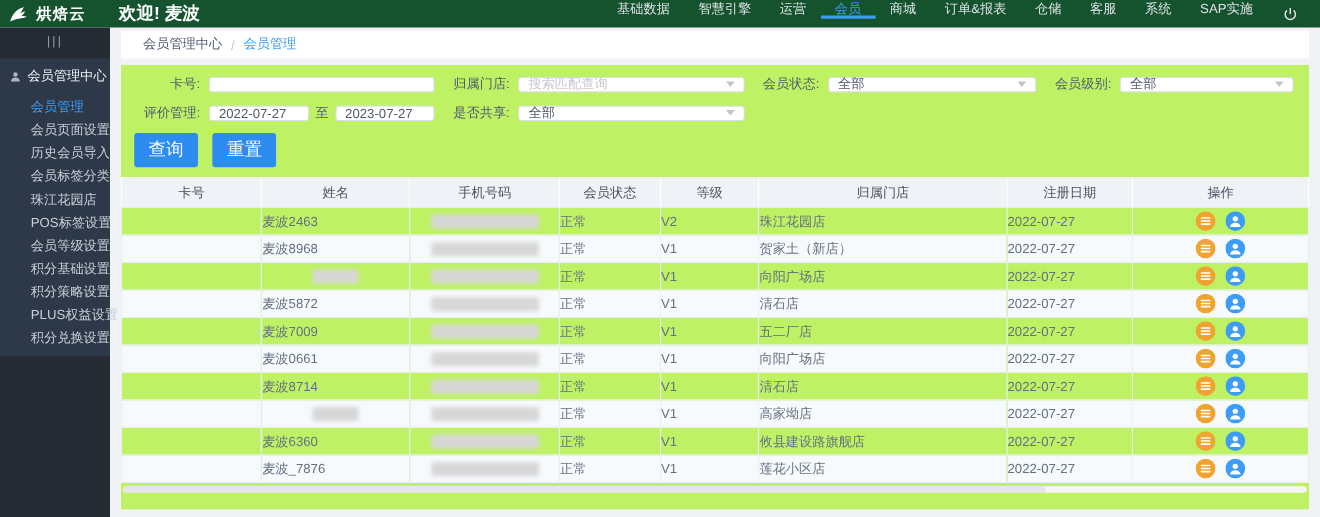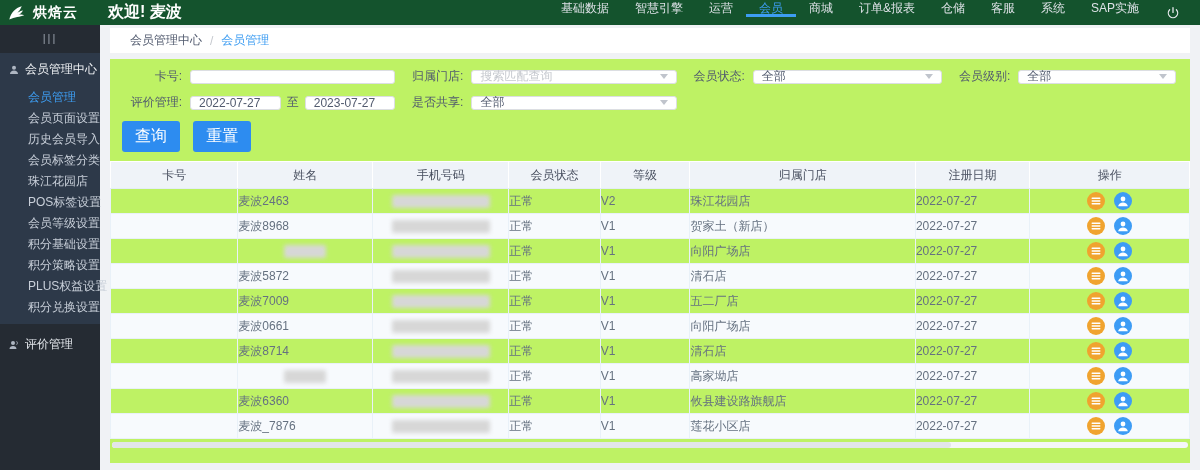--- a/index.html
+++ b/index.html
@@ -140,30 +140,20 @@
           <div class="menu-item">历史会员导入</div>
           <div class="menu-item">会员标签分类</div>
           <div class="menu-item">珠江花园店</div>
           <div class="menu-item">POS标签设置</div>
           <div class="menu-item">会员等级设置</div>
           <div class="menu-item">积分基础设置</div>
           <div class="menu-item">积分策略设置</div>
           <div class="menu-item">PLUS权益设置</div>
           <div class="menu-item">积分兑换设置</div>
         </div>
-        <div class="section-link">
-          <span class="s-icon">
-            <svg viewBox="0 0 24 24" width="12" height="12" fill="currentColor">
-              <circle cx="10" cy="8" r="4"></circle>
-              <path d="M3 20c0-3.9 3.1-6 7-6s7 2.1 7 6z"></path>
-              <path d="M17 4.5c2.4 1.8 2.4 5.2 0 7" stroke="currentColor" stroke-width="1.6" fill="none"></path>
-            </svg>
-          </span>
-          <span>评价管理</span>
-        </div>
       </div>
   </div>
 
   <div class="main">
     <div class="breadcrumb">
       <span>会员管理中心</span>
       <span class="sep">/</span>
       <span class="link">会员管理</span>
     </div>
 

